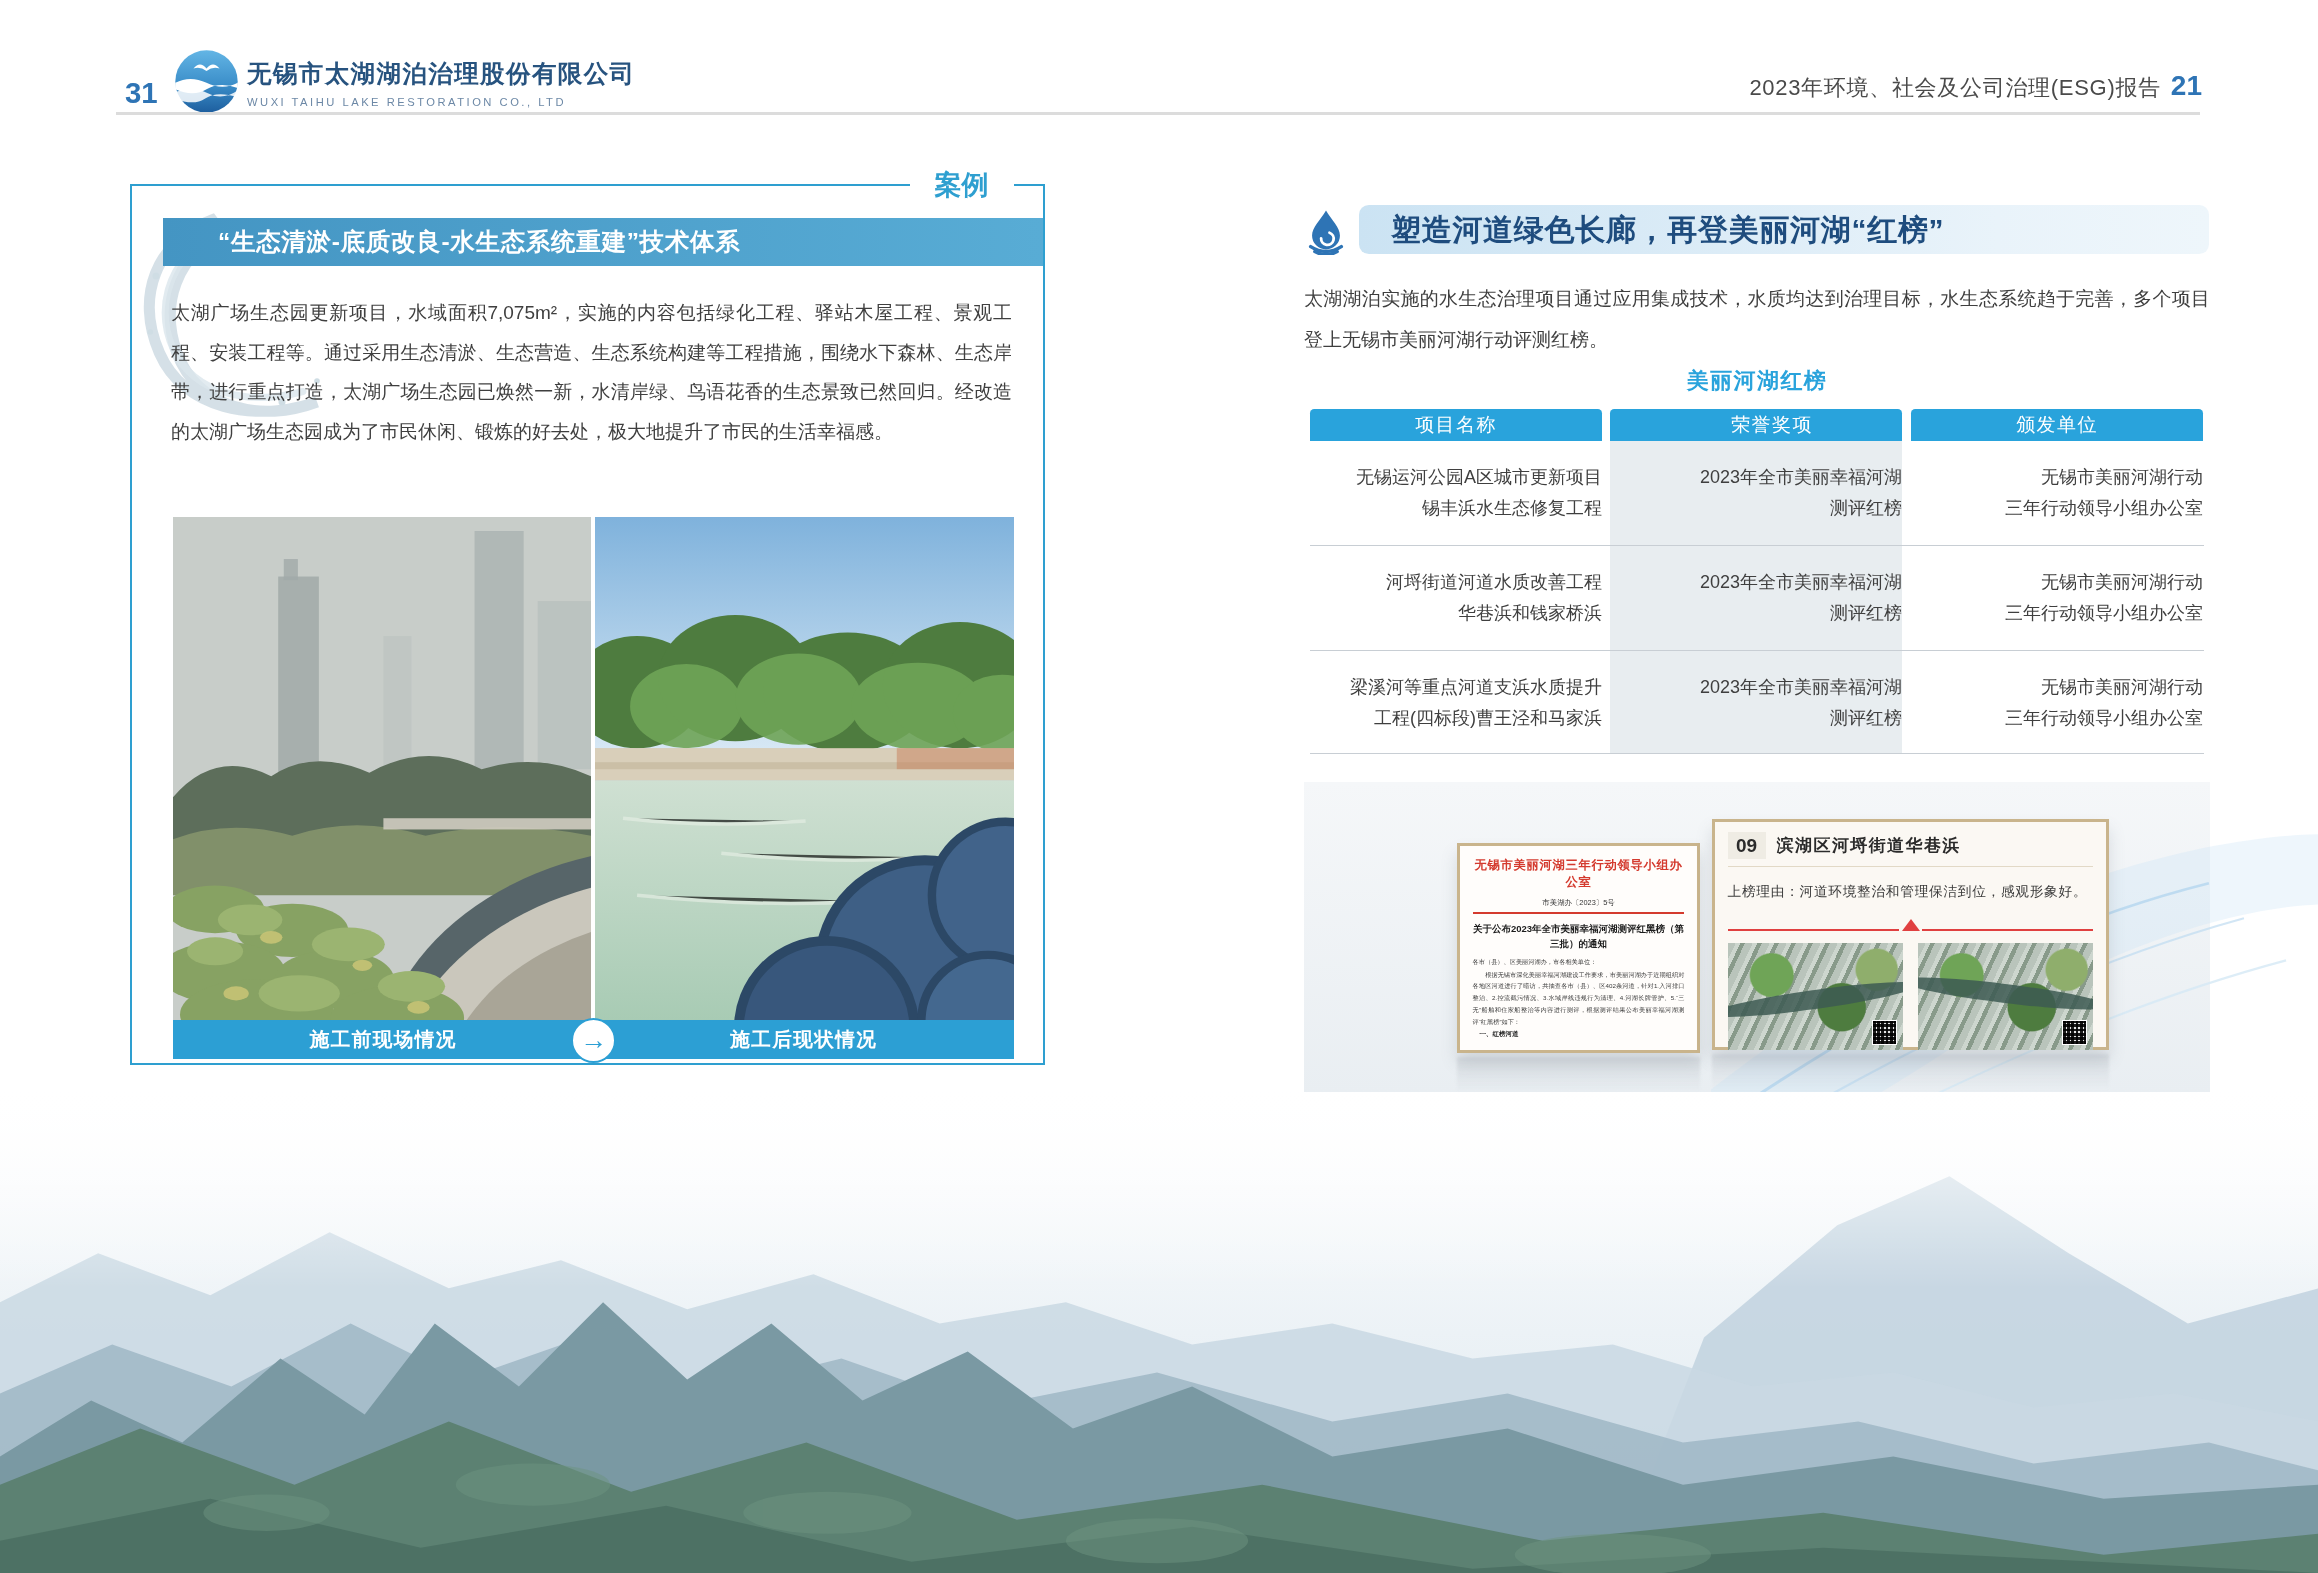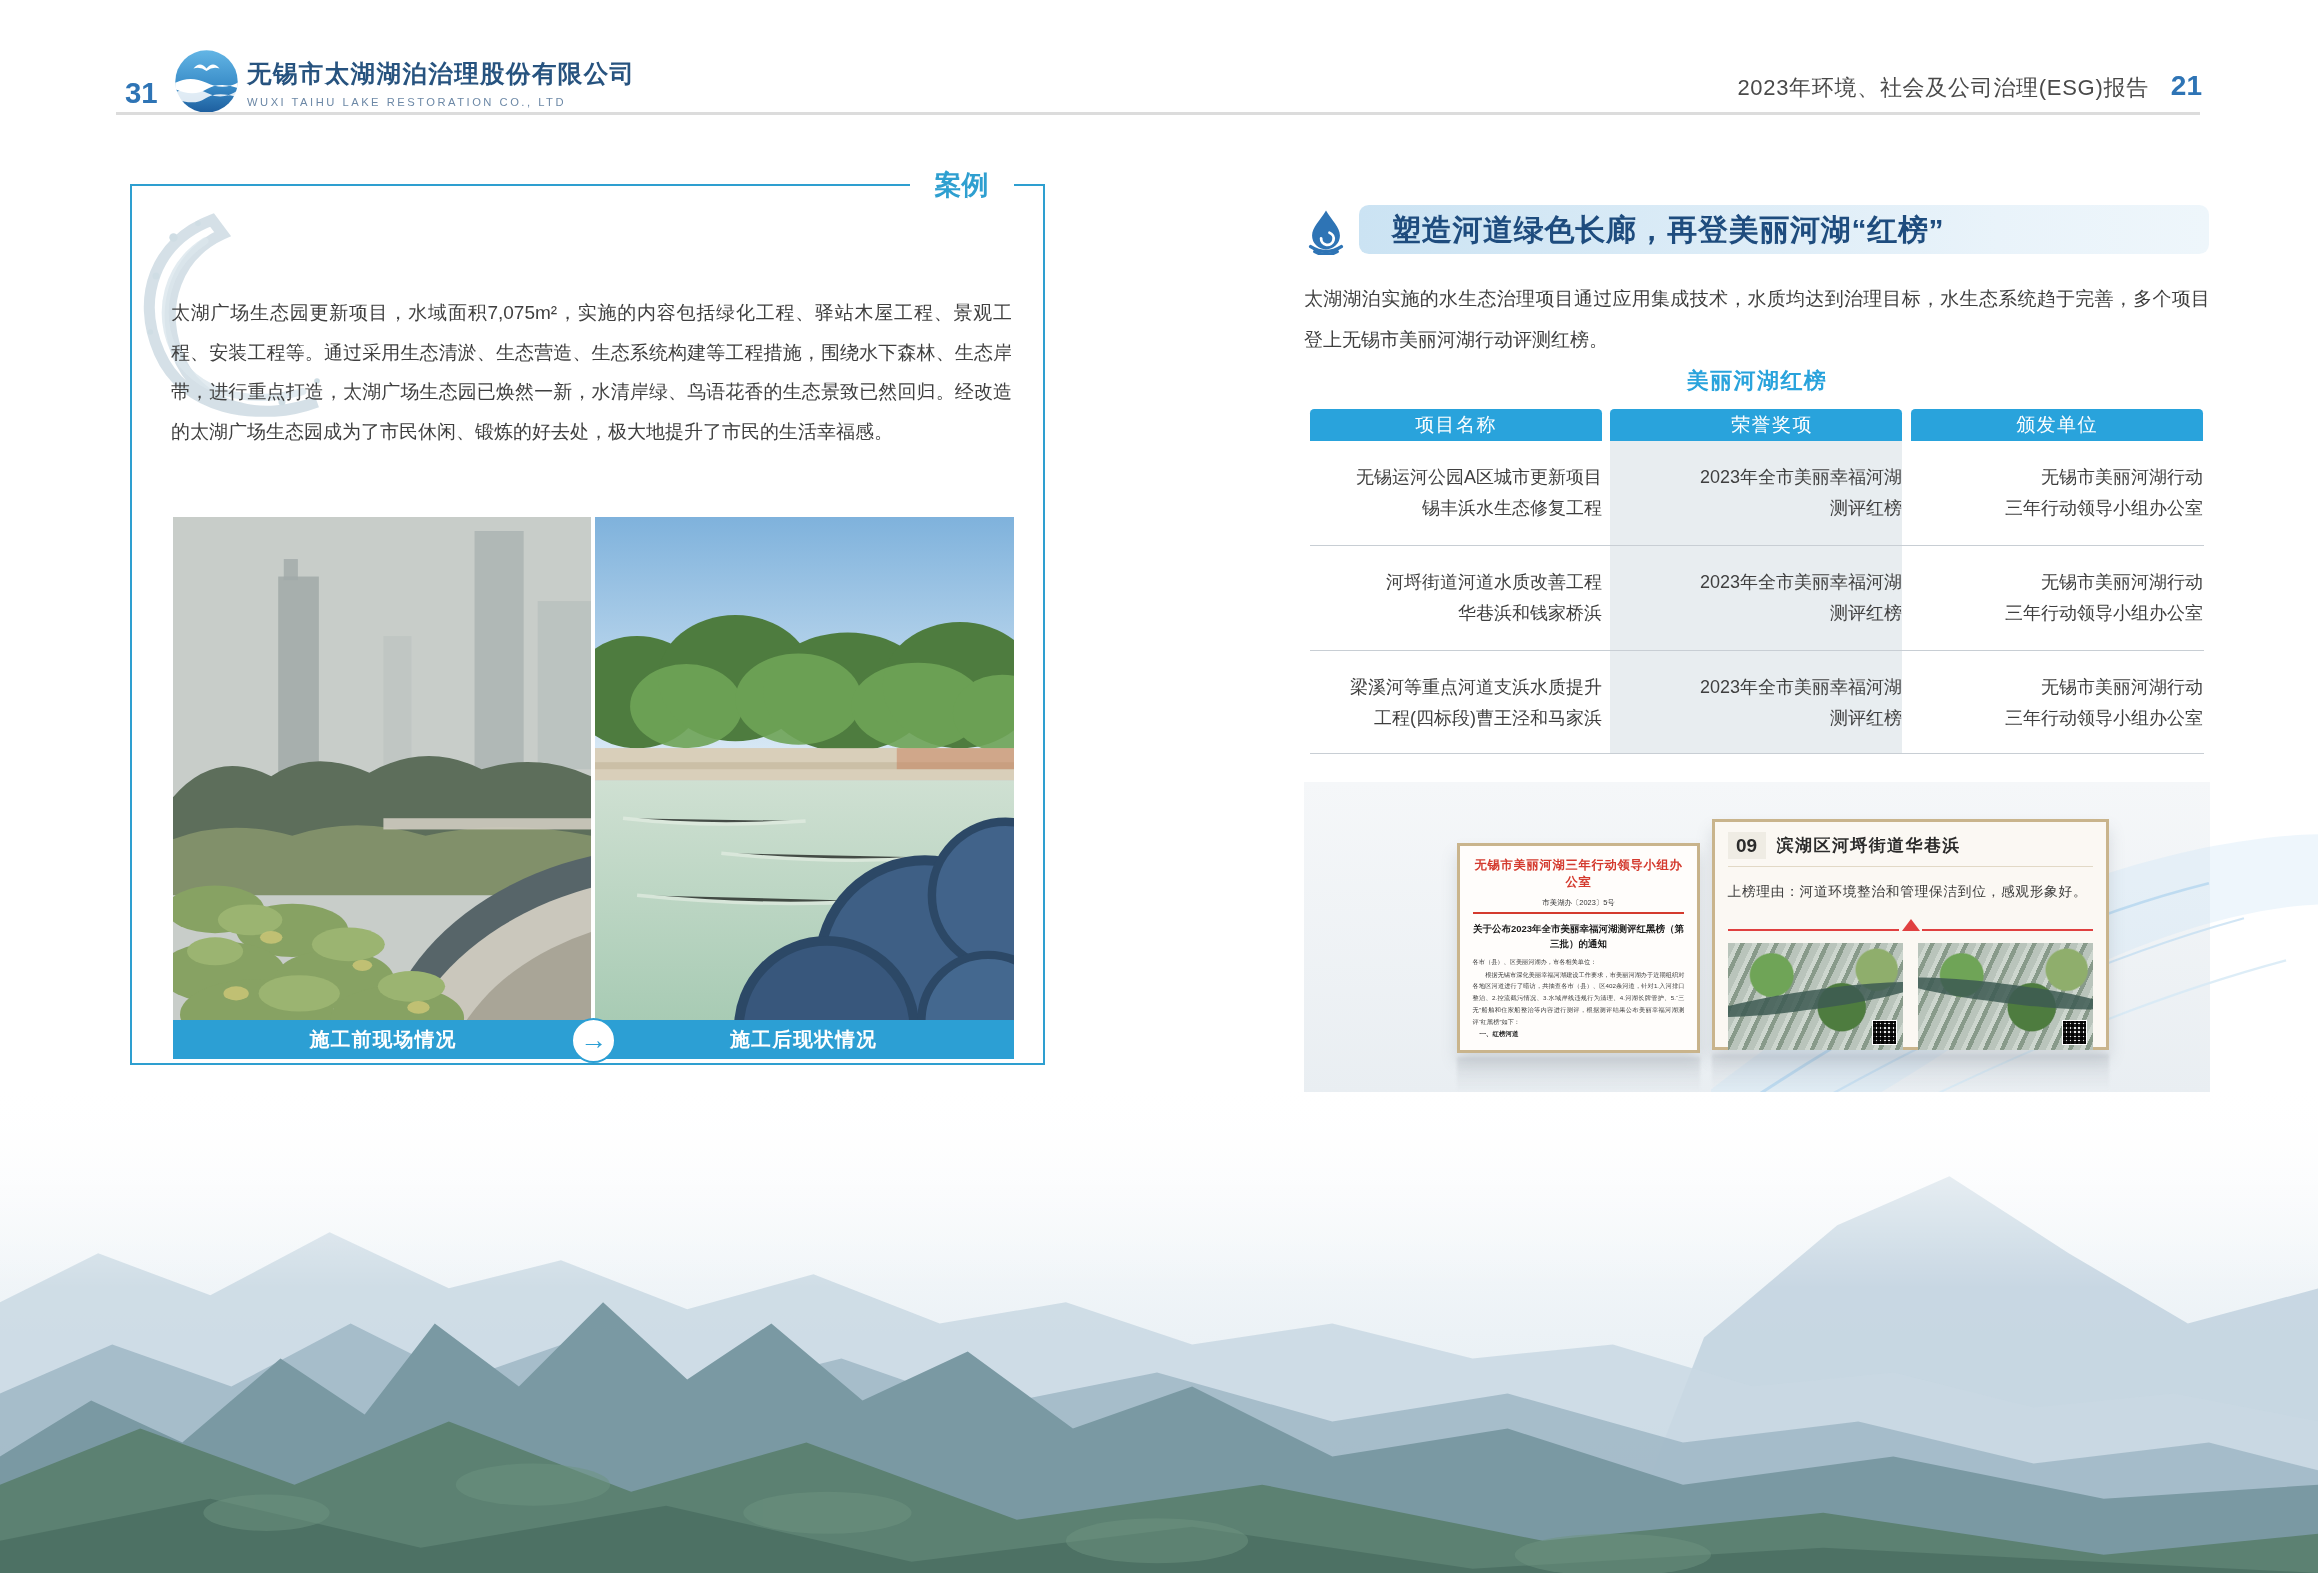--- a/index.html
+++ b/index.html
@@ -7,21 +7,21 @@
   body { font-family:"Liberation Sans","DejaVu Sans",sans-serif; color:#3f3f3f; }
   .page { position:relative; width:2319px; height:1573px; background:#ffffff; overflow:hidden; }
 
   
   .pageno { position:absolute; font-size:29.4px; font-weight:bold; color:#2e74b5; }
   .pageno.left { left:125px; top:76px; }
   .logo { position:absolute; left:174px; top:49px; width:65px; height:65px; }
   .company { position:absolute; left:247px; top:57px; }
   .company .cn { font-size:24.5px; font-weight:bold; color:#27537f; letter-spacing:1.4px; }
   .company .en { font-size:11.2px; color:#6c88a6; letter-spacing:2.5px; margin-top:5.6px; }
-  .hdr-right { position:absolute; top:70px; right:117px; display:flex; align-items:baseline; gap:22px; }
+  .hdr-right { position:absolute; top:70px; right:117px; display:flex; align-items:baseline; gap:10px; }
   .hdr-right .rpt { font-size:22px; color:#4a4a4a; letter-spacing:0.7px; }
   .hdr-right .no { font-size:28px; font-weight:bold; color:#2e74b5; }
   .hdr-rule { position:absolute; left:116px; top:112px; width:2084px; height:2.8px; background:#dcdcdc; }
 
   
   .case-box { position:absolute; left:130px; top:184px; width:915px; height:881px; background:#fff; border:2.1px solid #2e9fd0; }
   .case-tag { position:absolute; top:-21px; right:29.4px; background:#ffffff; padding:0 25px; font-size:27px; font-weight:bold; color:#2e9fd0; line-height:41px;text-align:center; }
   .case-title { position:absolute; left:31px; top:32px; right:0; height:48px; line-height:48px; padding-left:55px;
     background:linear-gradient(90deg,#4495c3,#58acd5); color:#fff; font-size:24.5px; font-weight:bold; letter-spacing:0.7px; }
   .splash { position:absolute; left:-25px; top:5.6px; width:231px; height:252px; pointer-events:none; }
@@ -133,20 +133,21 @@
       <path d="M150,40 C70,70 40,150 75,230 C110,310 210,330 300,300 C220,330 130,310 100,230 C75,160 100,90 165,60 Z" fill="none" stroke="#c7d6df" stroke-width="16" opacity="0.75" stroke-linecap="round"></path>
       <path d="M140,70 C85,105 70,170 95,225 C125,290 205,305 280,285" fill="none" stroke="#dbe6ec" stroke-width="10" opacity="0.8" stroke-linecap="round"></path>
       <circle cx="95" cy="65" r="6" fill="#cfdde4"></circle>
         <circle cx="130" cy="45" r="4" fill="#cfdde4"></circle>
       <circle cx="70" cy="120" r="5" fill="#cfdde4"></circle>
         <circle cx="62" cy="200" r="4" fill="#cfdde4"></circle>
       <circle cx="250" cy="300" r="5" fill="#cfdde4"></circle>
         <circle cx="300" cy="270" r="4" fill="#cfdde4"></circle>
     </svg>
 
+    <div class="case-title">“生态清淤-底质改良-水生态系统重建”技术体系</div>
     <div class="case-body">太湖广场生态园更新项目，水域面积7,075m²，实施的内容包括绿化工程、驿站木屋工程、景观工程、安装工程等。通过采用生态清淤、生态营造、生态系统构建等工程措施，围绕水下森林、生态岸带，进行重点打造，太湖广场生态园已焕然一新，水清岸绿、鸟语花香的生态景致已然回归。经改造的太湖广场生态园成为了市民休闲、锻炼的好去处，极大地提升了市民的生活幸福感。</div>
 
     <div class="photos">
       <div class="photo before">
         <svg viewBox="0 0 596 718" preserveAspectRatio="none">
           <rect width="596" height="718" fill="#c6cbc8"></rect>
           <rect x="150" y="85" width="58" height="280" fill="#9aa3a2" opacity="0.85"></rect>
           <rect x="158" y="60" width="20" height="30" fill="#9aa3a2" opacity="0.8"></rect>
           <rect x="430" y="20" width="70" height="340" fill="#a4adac" opacity="0.8"></rect>
           <rect x="520" y="120" width="76" height="240" fill="#b2bab8" opacity="0.7"></rect>

